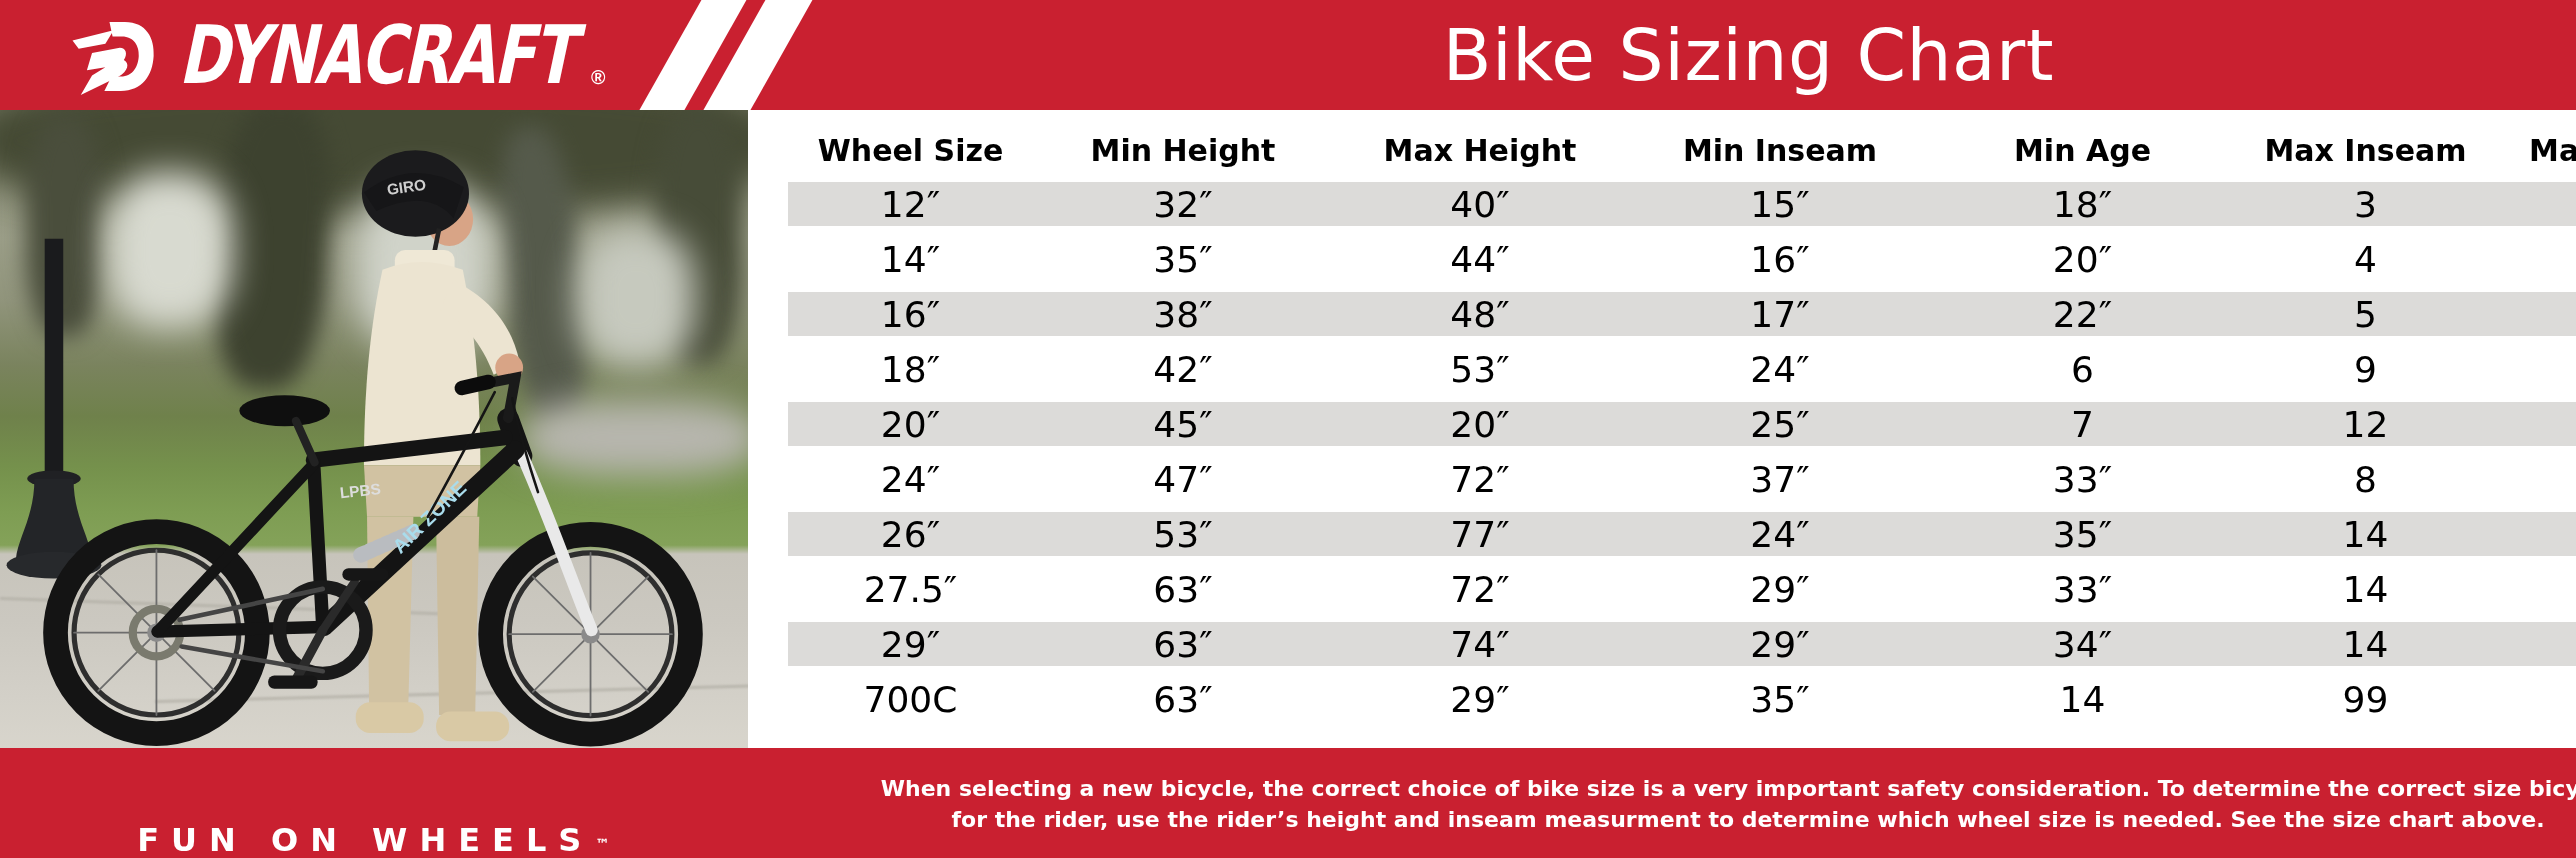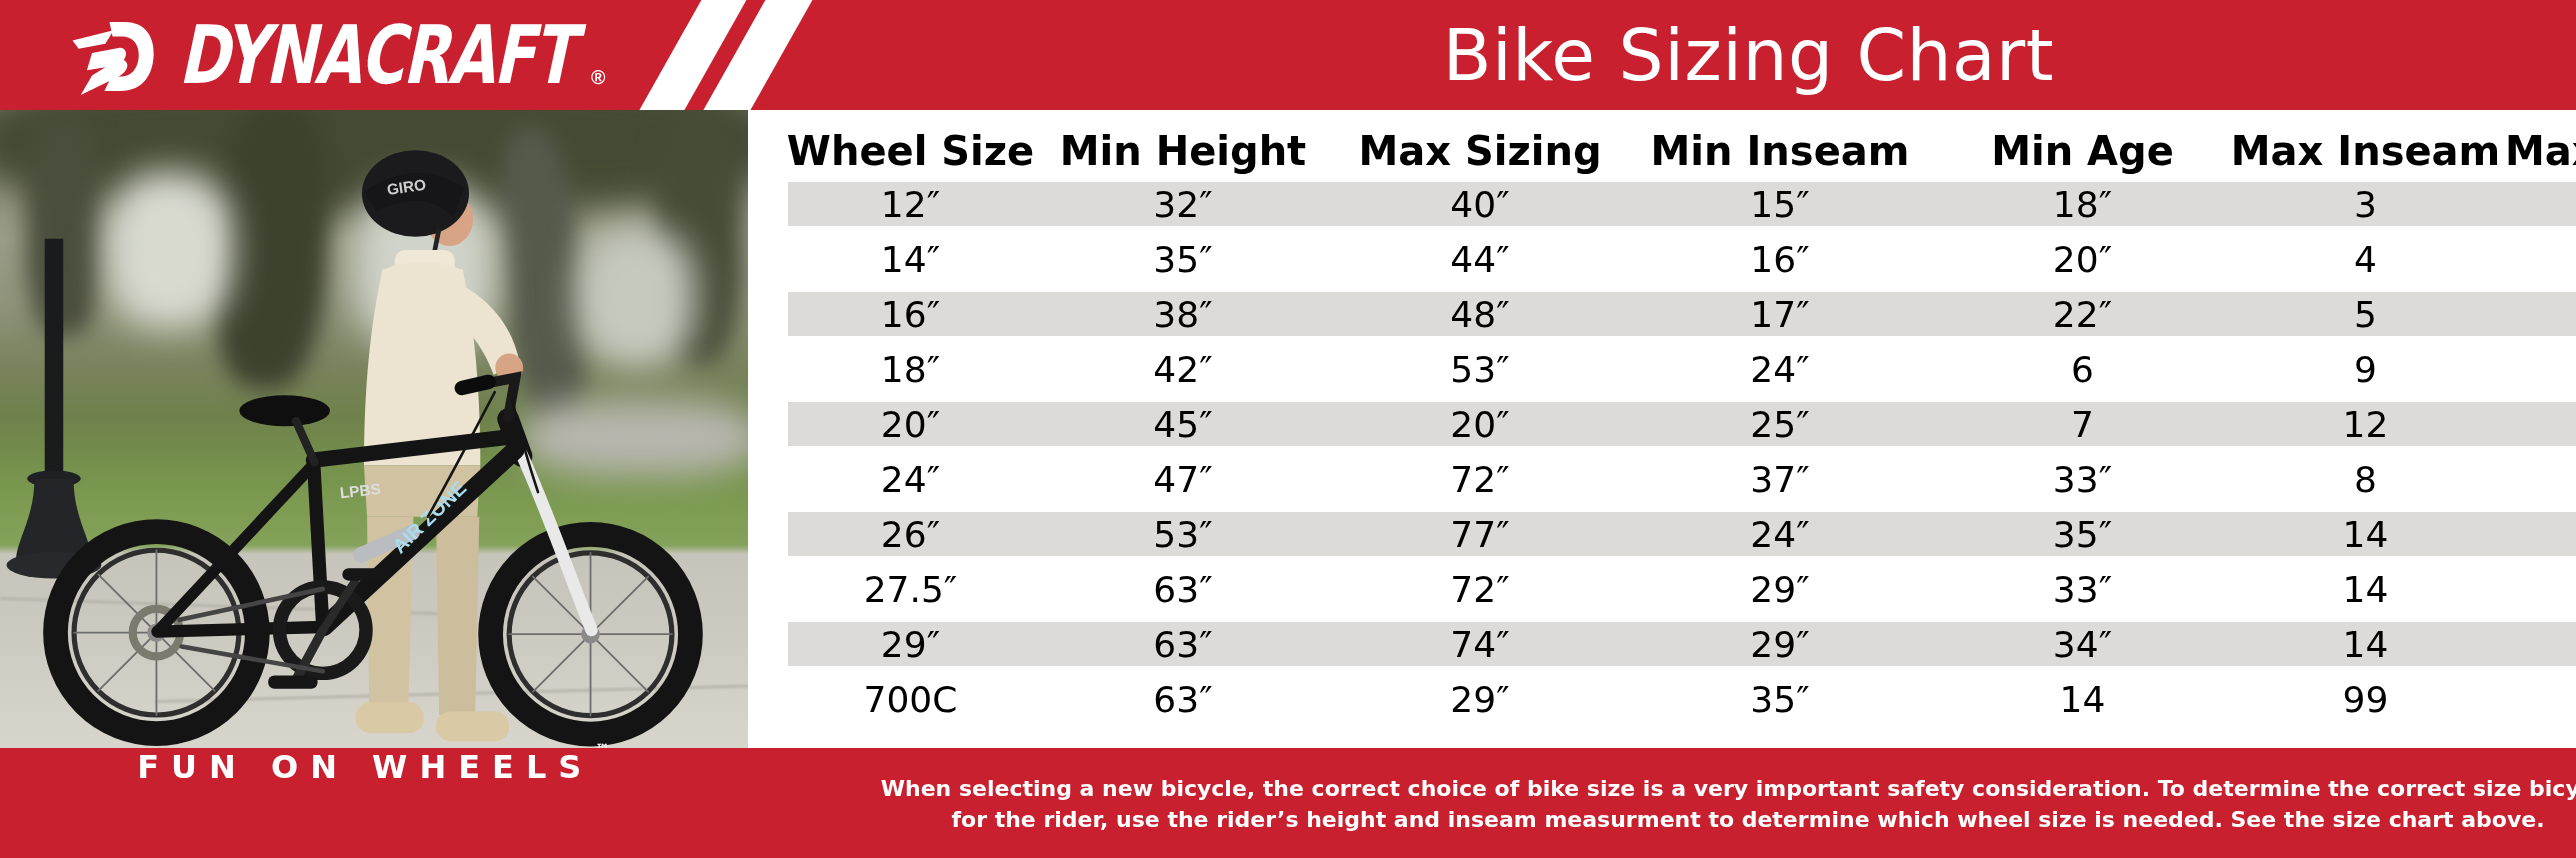--- a/index.html
+++ b/index.html
@@ -50,35 +50,35 @@
 
   
   .table-wrap{position:absolute;left:788px;top:124px;width:1917px;}
   .thead,.trow{
     display:grid;
     grid-template-columns:245px 300px 294px 306px 299px 267px 205px;
   }
   .thead{height:53px;}
   .hcell{
     display:flex;align-items:center;justify-content:center;
-    font-family:"DejaVu Sans",sans-serif;font-weight:bold;font-size:40px;color:#000;
+    font-family:"DejaVu Sans",sans-serif;font-weight:bold;font-size:30px;color:#000;
     white-space:nowrap;
   }
   .trow{height:55px;position:relative;}
   .trow.gray{background:linear-gradient(180deg,transparent 0 5.2px,var(--gray) 5.2px 49px,transparent 49px 100%);}
   .tcell{
     display:flex;align-items:center;justify-content:center;
     font-family:"DejaVu Sans",sans-serif;font-size:36px;color:#000;white-space:nowrap;
   }
 
   
   .banner-bottom{position:absolute;left:0;top:748px;width:2748px;height:111px;background:var(--red);}
   .tagline{
     position:absolute;left:0;top:0;width:748px;height:111px;
-    display:flex;align-items:flex-start;justify-content:center;
+    display:flex;align-items:flex-end;justify-content:center;
     color:#fff;font-family:"DejaVu Sans",sans-serif;font-weight:bold;font-size:32px;letter-spacing:12px;
     white-space:nowrap;
   }
   .tagline sup{font-size:14.4px;letter-spacing:1px;margin-left:2.1px;transform:translateY(-7.2px);}
   .footer-note{
     position:absolute;left:804px;top:0;width:1888px;height:111px;
     display:flex;flex-direction:column;justify-content:center;text-align:center;
     color:#fff;font-family:"DejaVu Sans",sans-serif;font-weight:bold;font-size:22px;line-height:31px;
     white-space:nowrap;
   }
@@ -206,21 +206,21 @@
       <path d="M960,548 C912,640 870,720 830,790" stroke="#151515" stroke-width="5"></path>
       <path d="M994,560 C1010,640 1030,700 1044,742" stroke="#151515" stroke-width="5"></path>
     </g>
   </svg>
 </div>
 
 <div class="table-wrap">
   <div class="thead">
     <div class="hcell">Wheel Size</div>
     <div class="hcell">Min Height</div>
-    <div class="hcell">Max Sizing</div>
+    <div class="hcell">Max Height</div>
     <div class="hcell">Min Inseam</div>
     <div class="hcell">Min Age</div>
     <div class="hcell">Max Inseam</div>
     <div class="hcell">Max Age</div>
   </div>
   <div>
       <div class="trow gray">
         <div class="tcell">12″</div>
         <div class="tcell">32″</div>
         <div class="tcell">40″</div>

